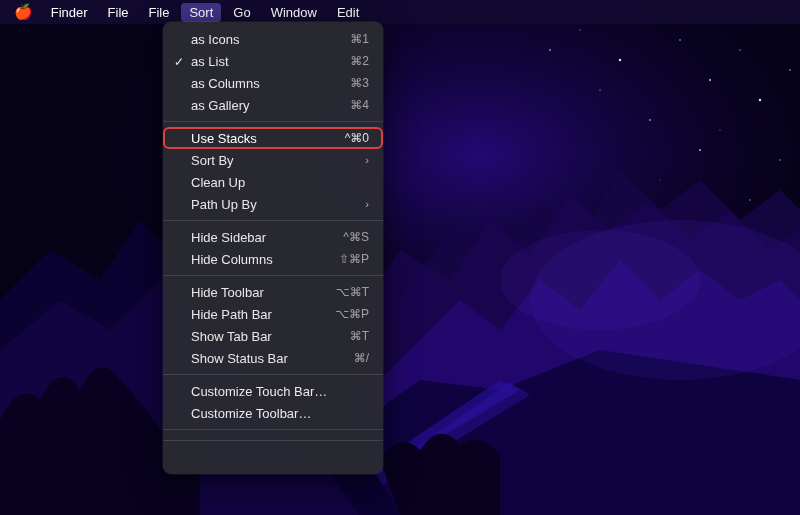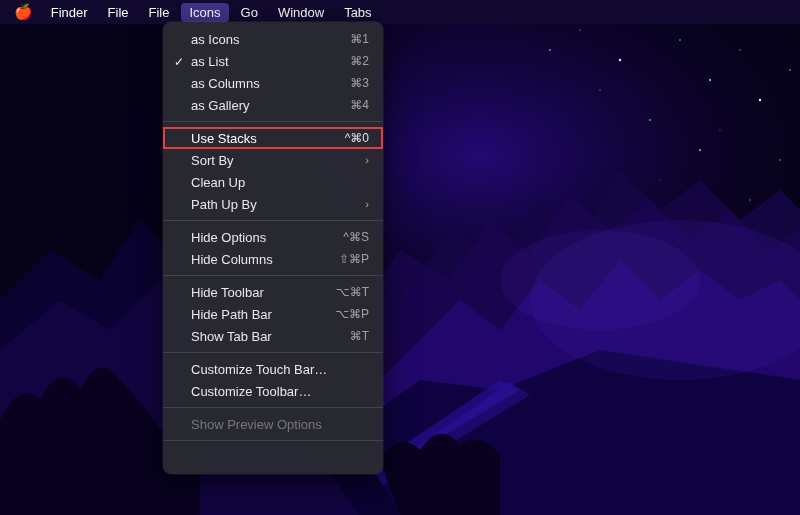--- a/index.html
+++ b/index.html
@@ -86,21 +86,21 @@
     }
 
     .menu-item.disabled {
       color: rgba(255,255,255,0.35);
     }
 
     .menu-item.highlighted {
       background: transparent;
       outline: 2px solid #e04040;
       outline-offset: -2px;
-      border-radius: 0;
+      border-radius: 6px;
       color: white;
     }
 
     .menu-item.has-check {
       padding-left: 8px;
     }
 
     .menu-item .left-side {
       display: flex;
       align-items: flex-end;
@@ -200,24 +200,24 @@
     <path d="M0 515 L0 420 Q20 380 40 400 Q60 360 80 390 Q100 350 120 380 Q140 400 160 430 Q180 415 200 440 L200 515Z" fill="#080220"></path>
     <path d="M400 515 L380 460 Q400 430 420 450 Q440 420 460 445 Q480 430 500 455 L500 515Z" fill="#080220"></path>
   </svg>
 </div>
 
 <div class="menubar">
   <span class="apple-logo">🍎</span>
   <span class="menubar-item">Finder</span>
   <span class="menubar-item">File</span>
   <span class="menubar-item">File</span>
-  <span class="menubar-item active">Icons</span>
+  <span class="menubar-item active">Sort</span>
   <span class="menubar-item">Go</span>
   <span class="menubar-item">Window</span>
-  <span class="menubar-item">Tabs</span>
+  <span class="menubar-item">Edit</span>
 </div>
 
 <div class="dropdown-menu">
 
   <div class="menu-section">
     <div class="menu-item has-check">
       <div class="left-side">
         <span class="check-area"></span>
         <span class="item-label">as Icons</span>
       </div>
@@ -277,21 +277,21 @@
       <span class="arrow">›</span>
     </div>
   </div>
 
   <div class="menu-separator"></div>
 
   <div class="menu-section">
     <div class="menu-item has-check">
       <div class="left-side">
         <span class="check-area"></span>
-        <span class="item-label">Hide Options</span>
+        <span class="item-label">Hide Sidebar</span>
       </div>
       <span class="shortcut">^⌘S</span>
     </div>
     <div class="menu-item has-check">
       <div class="left-side">
         <span class="check-area"></span>
         <span class="item-label">Hide Columns</span>
       </div>
       <span class="shortcut">⇧⌘P</span>
     </div>
@@ -314,20 +314,27 @@
       </div>
       <span class="shortcut">⌥⌘P</span>
     </div>
     <div class="menu-item has-check">
       <div class="left-side">
         <span class="check-area"></span>
         <span class="item-label">Show Tab Bar</span>
       </div>
       <span class="shortcut">⌘T</span>
     </div>
+    <div class="menu-item has-check">
+      <div class="left-side">
+        <span class="check-area"></span>
+        <span class="item-label">Show Status Bar</span>
+      </div>
+      <span class="shortcut">⌘/</span>
+    </div>
   </div>
 
   <div class="menu-separator"></div>
 
   <div class="menu-section">
     <div class="menu-item has-check">
       <div class="left-side">
         <span class="check-area"></span>
         <span class="item-label">Customize Touch Bar…</span>
       </div>
@@ -336,26 +343,20 @@
       <div class="left-side">
         <span class="check-area"></span>
         <span class="item-label">Customize Toolbar…</span>
       </div>
     </div>
   </div>
 
   <div class="menu-separator"></div>
 
   <div class="menu-section">
-    <div class="menu-item has-check disabled">
-      <div class="left-side">
-        <span class="check-area"></span>
-        <span class="item-label">Show Preview Options</span>
-      </div>
-    </div>
   </div>
 
   <div class="menu-separator"></div>
 
   <div class="menu-section">
     <div class="menu-item has-check">
       
       
     </div>
   </div>

